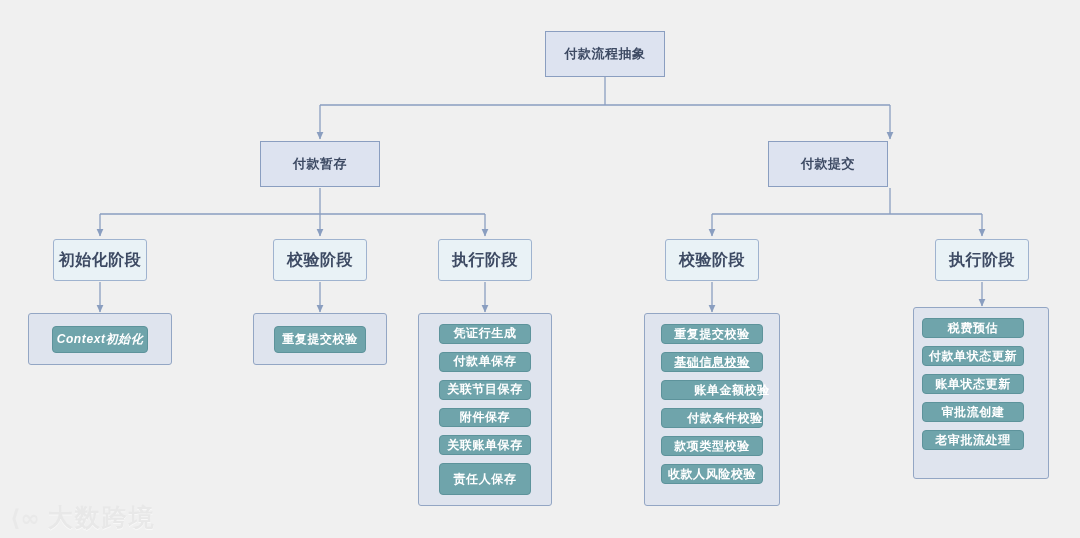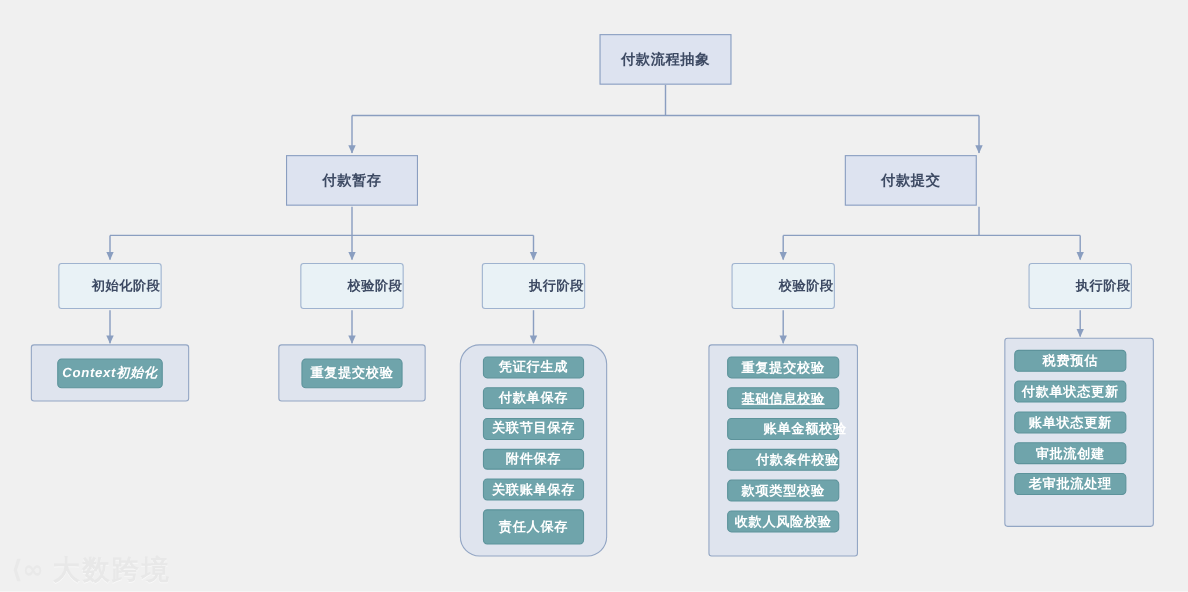--- a/index.html
+++ b/index.html
@@ -39,24 +39,23 @@
     font-size: 13px;
     font-weight: 700;
     letter-spacing: 0.5px;
   }
   
   .n-stage {
     background: #e9f2f6;
     border: 1px solid #9fb3cf;
     border-radius: 3px;
     color: #3d4a63;
-    font-size: 12px;
+    font-size: 16px;
     font-weight: 700;
     letter-spacing: 0.5px;
-    justify-content: flex-end;
   }
   
   .group {
     position: absolute;
     box-sizing: border-box;
     background: #dfe4ee;
     border: 1px solid #93a6c4;
     border-radius: 3px;
     display: flex;
     flex-direction: column;
@@ -167,21 +166,21 @@
   </div>
 
   <div class="group" style="left:28px; top:313px; width:144px; height:52px; justify-content:center;">
     <div class="leaf" style="width:96px; height:27px;font-style:italic;">Context初始化</div>
   </div>
 
   <div class="group" style="left:253px; top:313px; width:134px; height:52px; justify-content:center;">
     <div class="leaf" style="width:92px; height:27px;">重复提交校验</div>
   </div>
 
-  <div class="group" style="left:418px; top:313px; width:134px; height:193px; padding:10px 0 10px 0; gap:8px;border-radius:18px;">
+  <div class="group" style="left:418px; top:313px; width:134px; height:193px; padding:10px 0 10px 0; gap:8px;">
     <div class="leaf" style="width:92px; height:20px;">凭证行生成</div>
     <div class="leaf" style="width:92px; height:20px;">付款单保存</div>
     <div class="leaf" style="width:92px; height:20px;">关联节目保存</div>
     <div class="leaf" style="width:92px; height:20px;">附件保存</div>
     <div class="leaf" style="width:92px; height:20px;">关联账单保存</div>
     <div class="leaf" style="width:92px; height:32px;">责任人保存</div>
   </div>
 
   <div class="group" style="left:644px; top:313px; width:136px; height:193px; padding:10px 0 10px 0; gap:8px;">
     <div class="leaf" style="width:102px; height:20px;">重复提交校验</div>

